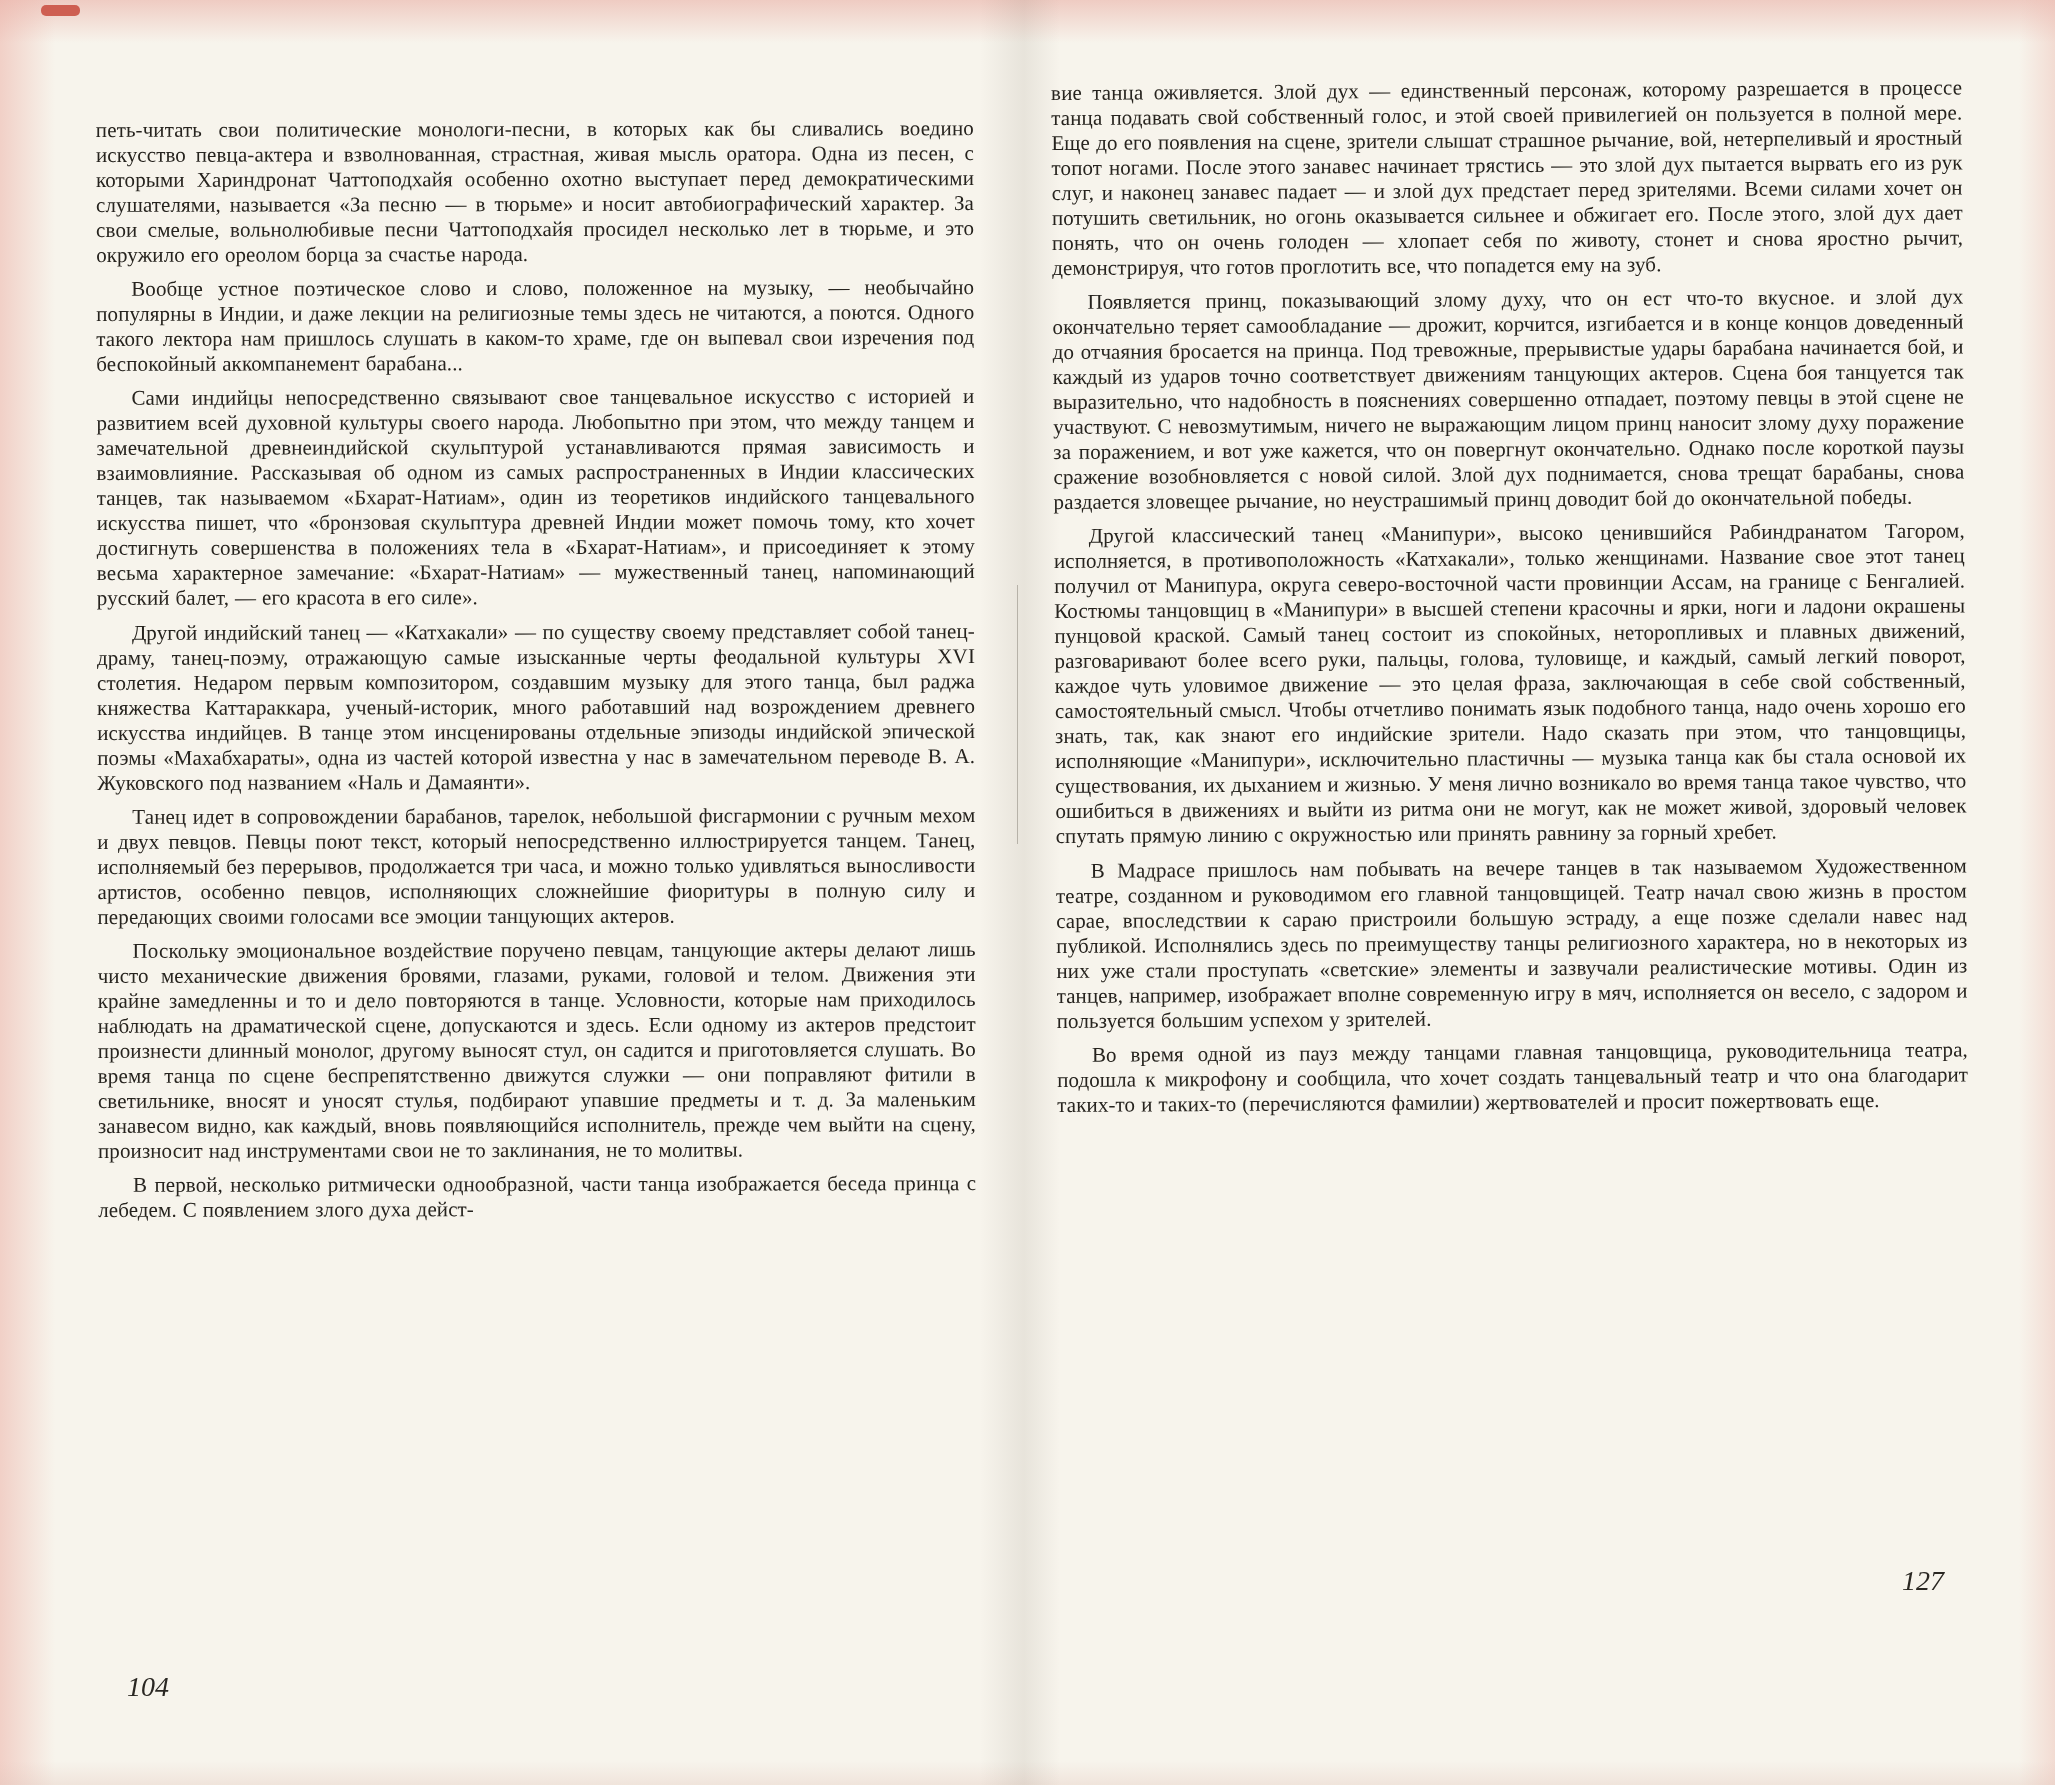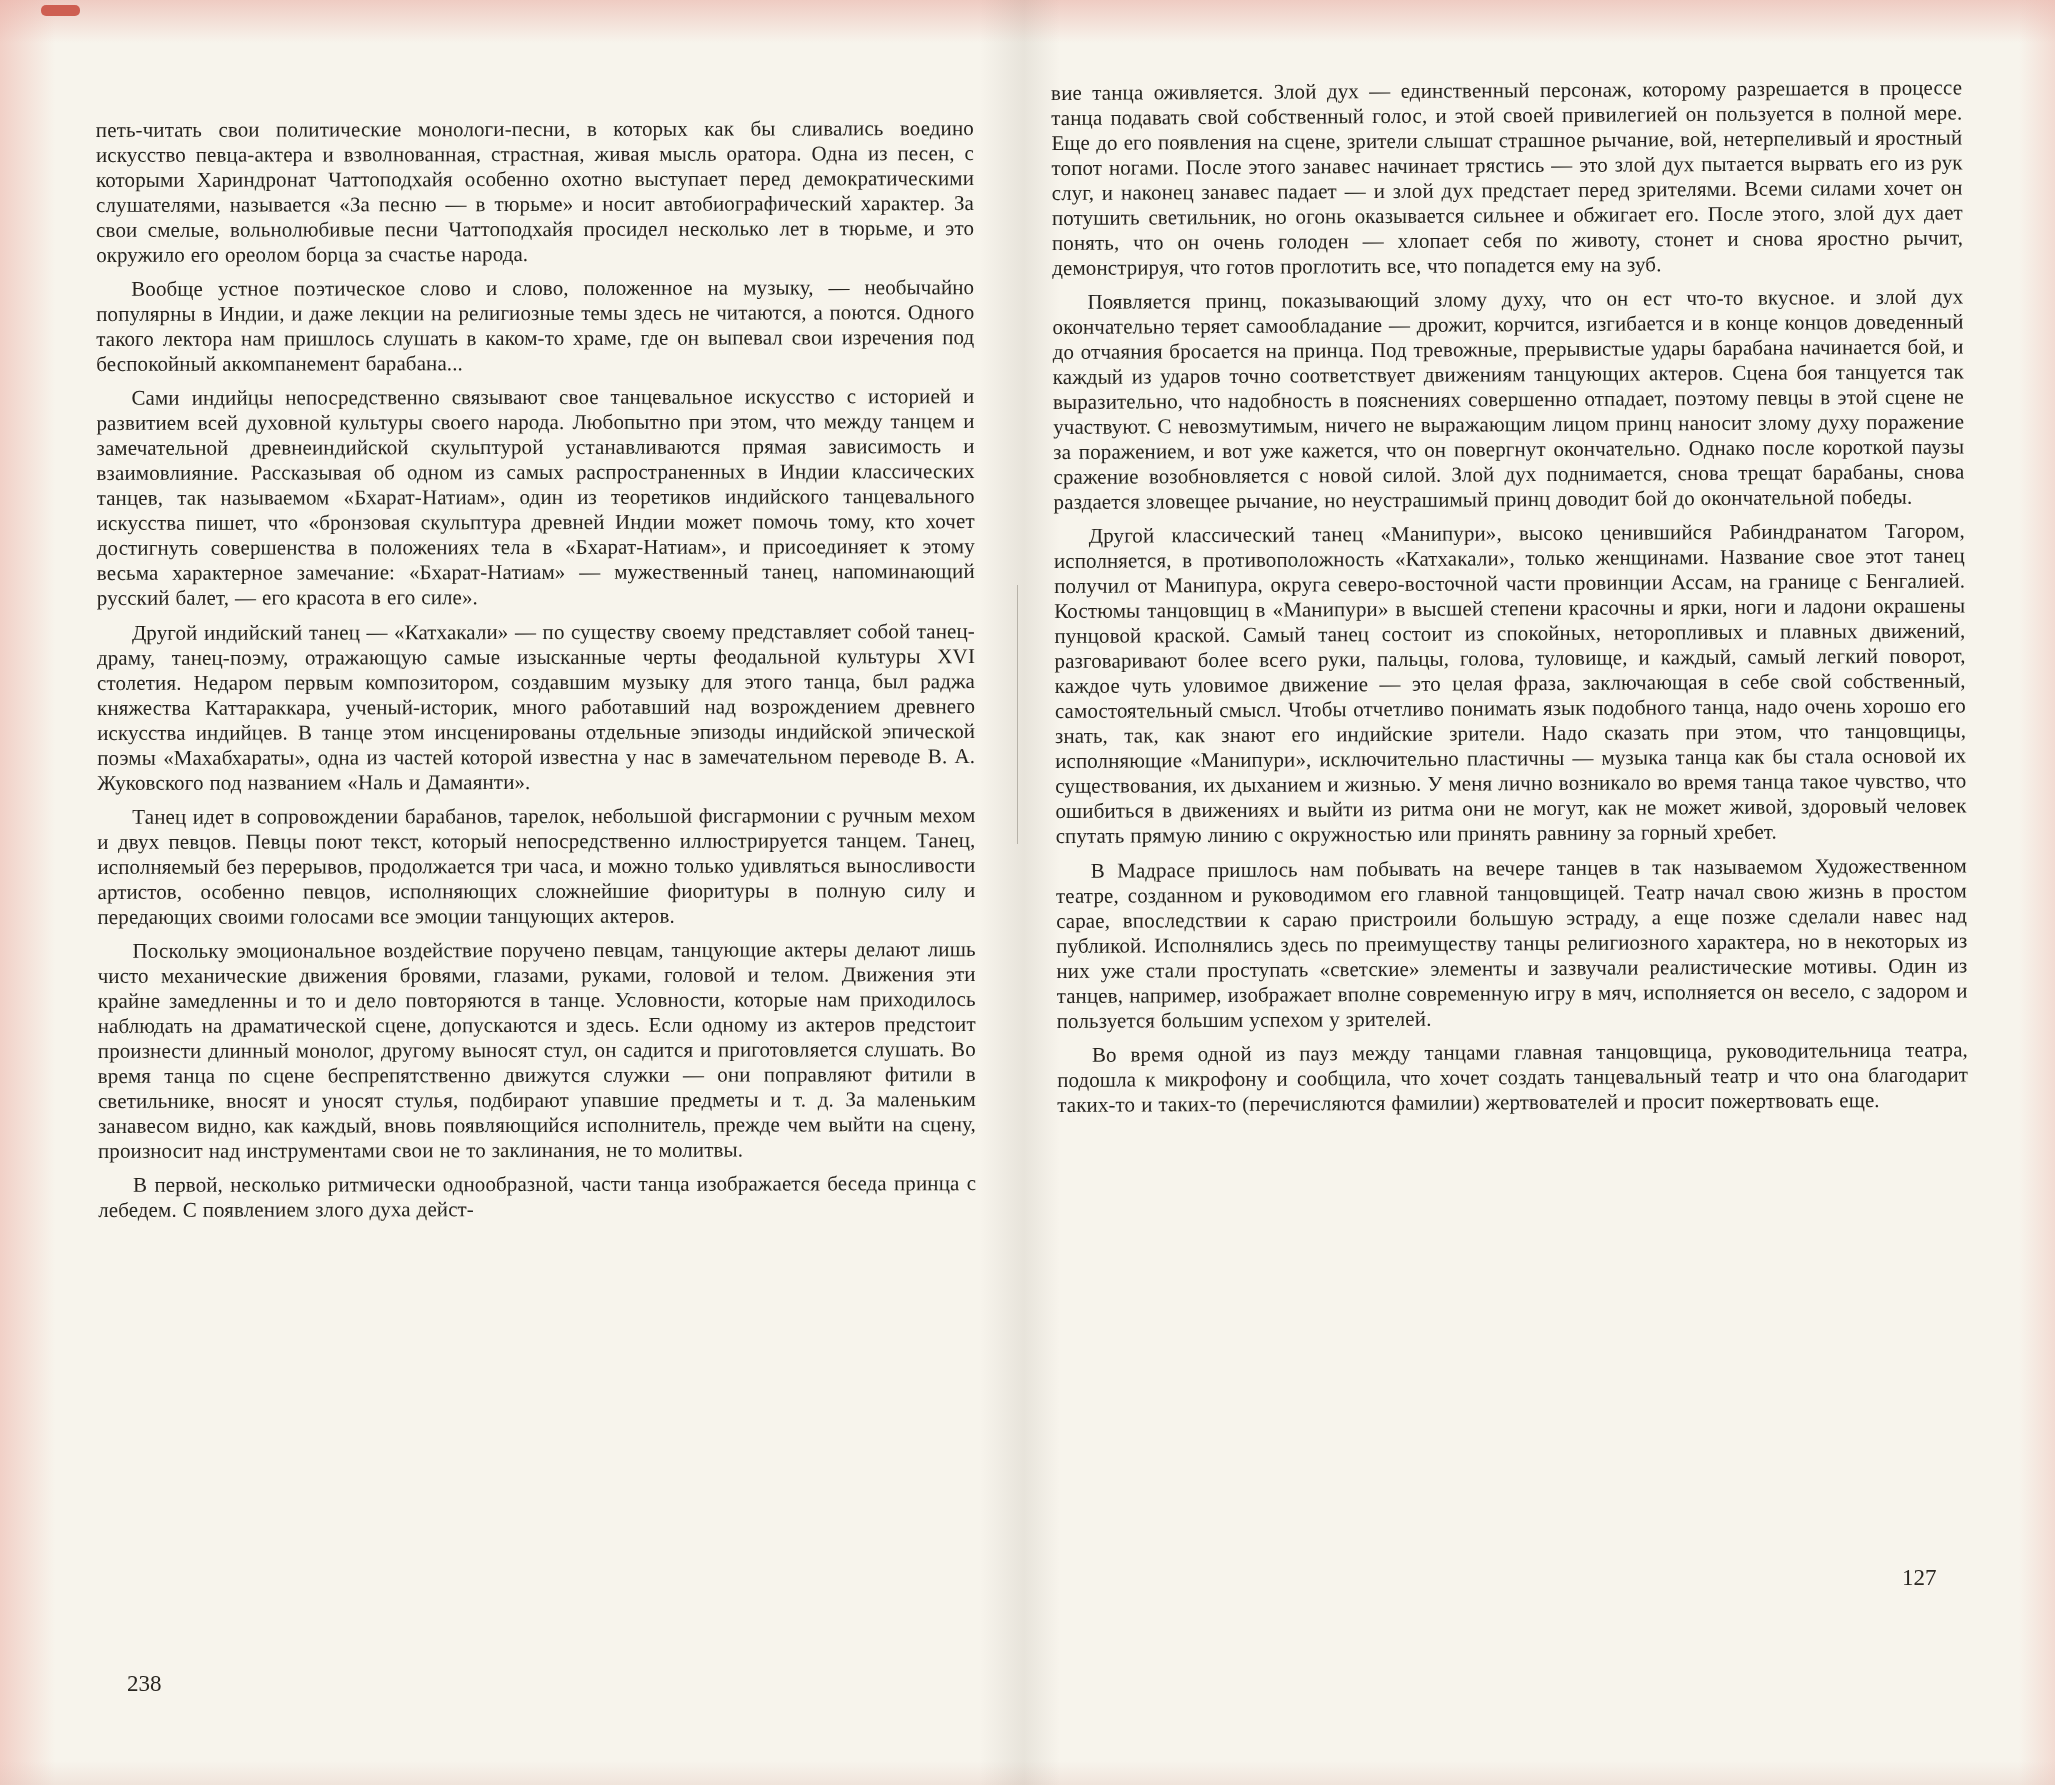--- a/index.html
+++ b/index.html
@@ -86,21 +86,22 @@
     letter-spacing: 0.1px;
     word-spacing: 0.6px;
   }
   
   .text-block p:first-child {
     text-indent: 0;
   }
 
   .page-number {
     position: absolute;
-    font-size: 23px;
+    font-style: italic;
+    font-size: 28px;
     color: #2a2722;
   }
   .page-number-left {
     left: 127px;
     top: 1671px;
   }
   .page-number-right {
     left: 1902px;
     top: 1565px;
   }
@@ -122,21 +123,21 @@
     <div class="text-block">
         <p>петь-читать свои политические монологи-песни, в которых как бы сливались воедино искусство певца-актера и взволнованная, страстная, живая мысль оратора. Одна из песен, с которыми Хариндронат Чаттоподхайя особенно охотно выступает перед демократическими слушателями, называется «За песню — в тюрьме» и носит автобиографический характер. За свои смелые, вольнолюбивые песни Чаттоподхайя просидел несколько лет в тюрьме, и это окружило его ореолом борца за счастье народа.</p>
         <p>Вообще устное поэтическое слово и слово, положенное на музыку, — необычайно популярны в Индии, и даже лекции на религиозные темы здесь не читаются, а поются. Одного такого лектора нам пришлось слушать в каком-то храме, где он выпевал свои изречения под беспокойный аккомпанемент барабана...</p>
         <p>Сами индийцы непосредственно связывают свое танцевальное искусство с историей и развитием всей духовной культуры своего народа. Любопытно при этом, что между танцем и замечательной древнеиндийской скульптурой устанавливаются прямая зависимость и взаимовлияние. Рассказывая об одном из самых распространенных в Индии классических танцев, так называемом «Бхарат-Натиам», один из теоретиков индийского танцевального искусства пишет, что «бронзовая скульптура древней Индии может помочь тому, кто хочет достигнуть совершенства в положениях тела в «Бхарат-Натиам», и присоединяет к этому весьма характерное замечание: «Бхарат-Натиам» — мужественный танец, напоминающий русский балет, — его красота в его силе».</p>
         <p>Другой индийский танец — «Катхакали» — по существу своему представляет собой танец-драму, танец-поэму, отражающую самые изысканные черты феодальной культуры XVI столетия. Недаром первым композитором, создавшим музыку для этого танца, был раджа княжества Каттараккара, ученый-историк, много работавший над возрождением древнего искусства индийцев. В танце этом инсценированы отдельные эпизоды индийской эпической поэмы «Махабхараты», одна из частей которой известна у нас в замечательном переводе В. А. Жуковского под названием «Наль и Дамаянти».</p>
         <p>Танец идет в сопровождении барабанов, тарелок, небольшой фисгармонии с ручным мехом и двух певцов. Певцы поют текст, который непосредственно иллюстрируется танцем. Танец, исполняемый без перерывов, продолжается три часа, и можно только удивляться выносливости артистов, особенно певцов, исполняющих сложнейшие фиоритуры в полную силу и передающих своими голосами все эмоции танцующих актеров.</p>
         <p>Поскольку эмоциональное воздействие поручено певцам, танцующие актеры делают лишь чисто механические движения бровями, глазами, руками, головой и телом. Движения эти крайне замедленны и то и дело повторяются в танце. Условности, которые нам приходилось наблюдать на драматической сцене, допускаются и здесь. Если одному из актеров предстоит произнести длинный монолог, другому выносят стул, он садится и приготовляется слушать. Во время танца по сцене беспрепятственно движутся служки — они поправляют фитили в светильнике, вносят и уносят стулья, подбирают упавшие предметы и т. д. За маленьким занавесом видно, как каждый, вновь появляющийся исполнитель, прежде чем выйти на сцену, произносит над инструментами свои не то заклинания, не то молитвы.</p>
         <p>В первой, несколько ритмически однообразной, части танца изображается беседа принца с лебедем. С появлением злого духа дейст-</p>
       </div>
   </div>
-  <div class="page-number page-number-left">238</div>
+  <div class="page-number page-number-left">104</div>
 
   <div class="page page-right">
     <div class="text-block">
         <p>вие танца оживляется. Злой дух — единственный персонаж, которому разрешается в процессе танца подавать свой собственный голос, и этой своей привилегией он пользуется в полной мере. Еще до его появления на сцене, зрители слышат страшное рычание, вой, нетерпеливый и яростный топот ногами. После этого занавес начинает трястись — это злой дух пытается вырвать его из рук слуг, и наконец занавес падает — и злой дух предстает перед зрителями. Всеми силами хочет он потушить светильник, но огонь оказывается сильнее и обжигает его. После этого, злой дух дает понять, что он очень голоден — хлопает себя по животу, стонет и снова яростно рычит, демонстрируя, что готов проглотить все, что попадется ему на зуб.</p>
         <p>Появляется принц, показывающий злому духу, что он ест что-то вкусное. и злой дух окончательно теряет самообладание — дрожит, корчится, изгибается и в конце концов доведенный до отчаяния бросается на принца. Под тревожные, прерывистые удары барабана начинается бой, и каждый из ударов точно соответствует движениям танцующих актеров. Сцена боя танцуется так выразительно, что надобность в пояснениях совершенно отпадает, поэтому певцы в этой сцене не участвуют. С невозмутимым, ничего не выражающим лицом принц наносит злому духу поражение за поражением, и вот уже кажется, что он повергнут окончательно. Однако после короткой паузы сражение возобновляется с новой силой. Злой дух поднимается, снова трещат барабаны, снова раздается зловещее рычание, но неустрашимый принц доводит бой до окончательной победы.</p>
         <p>Другой классический танец «Манипури», высоко ценившийся Рабиндранатом Тагором, исполняется, в противоположность «Катхакали», только женщинами. Название свое этот танец получил от Манипура, округа северо-восточной части провинции Ассам, на границе с Бенгалией. Костюмы танцовщиц в «Манипури» в высшей степени красочны и ярки, ноги и ладони окрашены пунцовой краской. Самый танец состоит из спокойных, неторопливых и плавных движений, разговаривают более всего руки, пальцы, голова, туловище, и каждый, самый легкий поворот, каждое чуть уловимое движение — это целая фраза, заключающая в себе свой собственный, самостоятельный смысл. Чтобы отчетливо понимать язык подобного танца, надо очень хорошо его знать, так, как знают его индийские зрители. Надо сказать при этом, что танцовщицы, исполняющие «Манипури», исключительно пластичны — музыка танца как бы стала основой их существования, их дыханием и жизнью. У меня лично возникало во время танца такое чувство, что ошибиться в движениях и выйти из ритма они не могут, как не может живой, здоровый человек спутать прямую линию с окружностью или принять равнину за горный хребет.</p>
         <p>В Мадрасе пришлось нам побывать на вечере танцев в так называемом Художественном театре, созданном и руководимом его главной танцовщицей. Театр начал свою жизнь в простом сарае, впоследствии к сараю пристроили большую эстраду, а еще позже сделали навес над публикой. Исполнялись здесь по преимуществу танцы религиозного характера, но в некоторых из них уже стали проступать «светские» элементы и зазвучали реалистические мотивы. Один из танцев, например, изображает вполне современную игру в мяч, исполняется он весело, с задором и пользуется большим успехом у зрителей.</p>
         <p>Во время одной из пауз между танцами главная танцовщица, руководительница театра, подошла к микрофону и сообщила, что хочет создать танцевальный театр и что она благодарит таких-то и таких-то (перечисляются фамилии) жертвователей и просит пожертвовать еще.</p>
       </div>
   </div>

